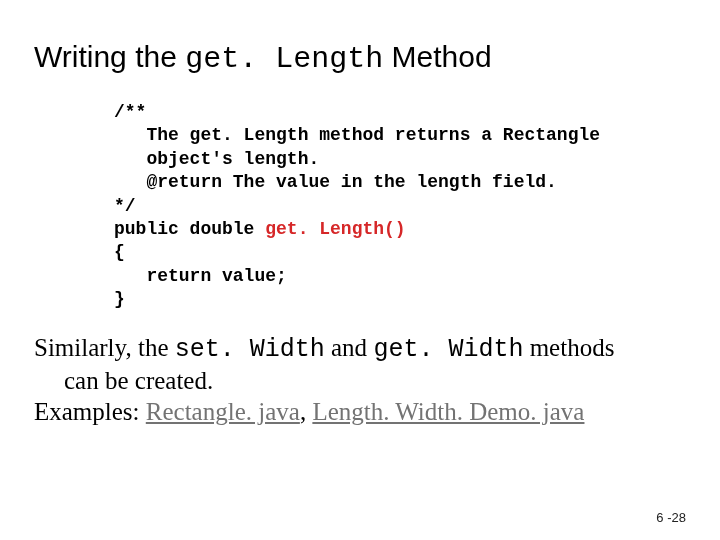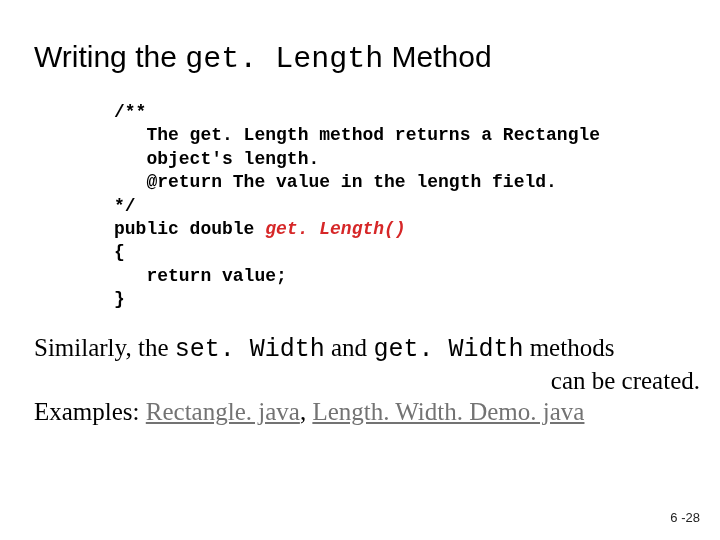--- a/index.html
+++ b/index.html
@@ -30,43 +30,41 @@
     font-weight: bold;
     white-space: pre;
     color: #000;
     margin-left: 80px;
     line-height: 1.3;
     margin-bottom: 20px;
   }
   .code-block .red {
     color: #d62728;
     font-weight: bold;
-    font-style: italic;
   }
   .body-text {
     font-family: "Times New Roman", Times, serif;
     font-size: 25px;
     color: #000;
     line-height: 1.25;
   }
   .body-text .mono {
     font-family: "Courier New", Courier, monospace;
   }
   .body-text .indent {
     margin-left: 30px;
     display: block;
-    text-align: right;
   }
   .link {
     color: #737373;
   }
   .page-num {
     position: absolute;
     bottom: 15px;
-    right: 20px;
+    right: 34px;
     font-family: Arial, sans-serif;
     font-size: 13px;
     color: #222;
   }
 </style>
 </head>
 <body>
 
 <div class="slide">
 

